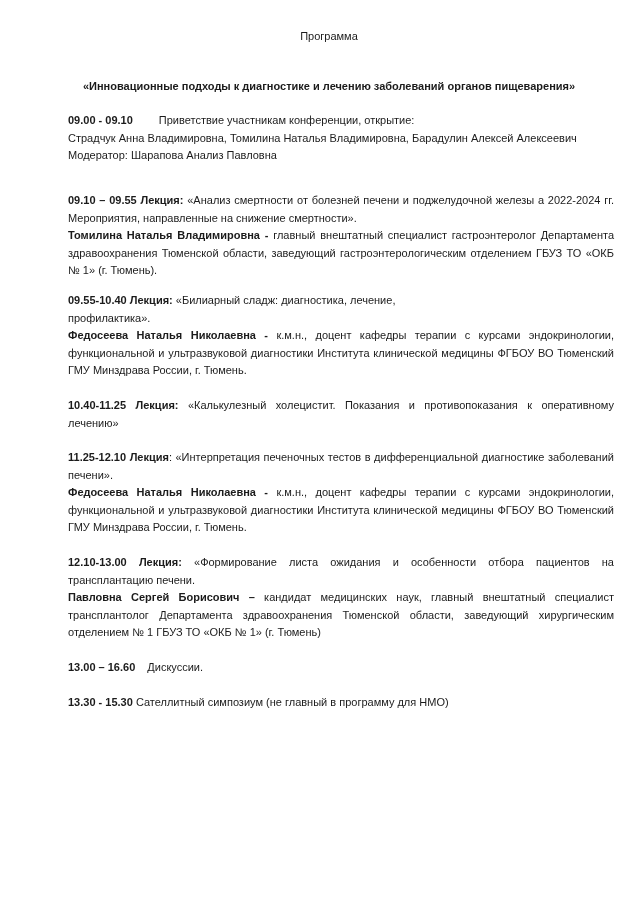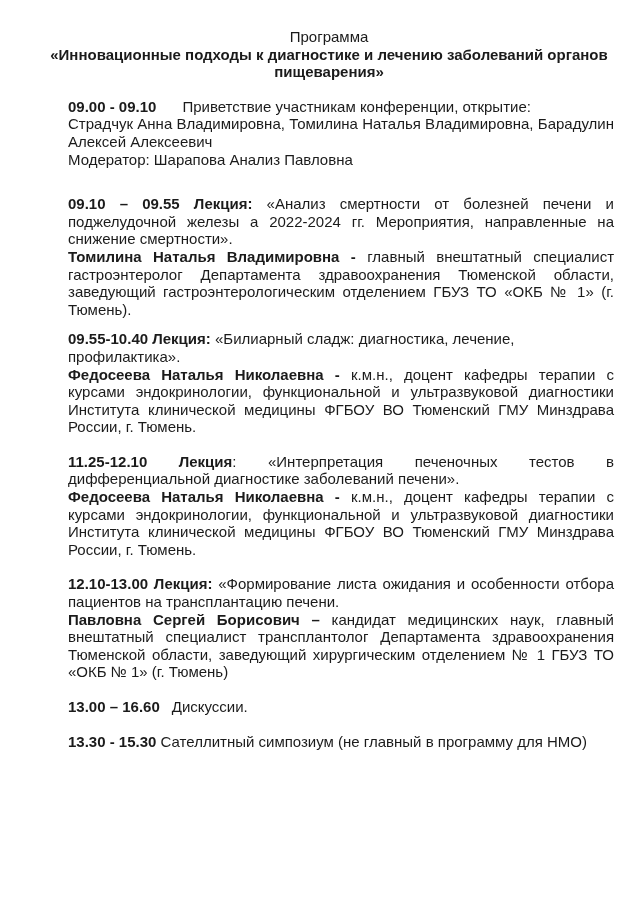--- a/index.html
+++ b/index.html
@@ -4,27 +4,27 @@
 <style>
   html, body { margin: 0; padding: 0; background: #ffffff; }
   .page {
     position: relative;
     width: 636px;
     height: 900px;
     box-sizing: border-box;
     padding: 28px 22px 0 44px;
     background: #ffffff;
     font-family: "Liberation Sans", "DejaVu Sans", sans-serif;
-    font-size: 15px;
+    font-size: 11px;
     line-height: 17.6px;
     color: #1b1b1b;
     overflow: hidden;
   }
   .title p { margin: 0; text-align: center; }
-  .title p.b { font-weight: 700; }
+  .title p.b { font-weight: 700; margin-top: 32px; }
   .block { margin-top: 17px; margin-left: 24px; }
   #blocks .block:nth-child(2) { margin-top: 27px; }
   #blocks .block:nth-child(3) { margin-top: 12px; }
   p.para { margin: 0; text-align: justify; }
   span.b { font-weight: 700; }
   span.gap { display: inline-block; height: 1px; vertical-align: baseline; }
 </style>
 </head>
 <body>
 
@@ -41,20 +41,21 @@
       </div>
       <div class="block">
         <p class="para"><span class="b">09.10 – 09.55 Лекция:</span><span> «Анализ смертности от болезней печени и поджелудочной железы а 2022-2024 гг. Мероприятия, направленные на снижение смертности».</span></p>
         <p class="para"><span class="b">Томилина Наталья Владимировна -</span><span> главный внештатный специалист гастроэнтеролог Департамента здравоохранения Тюменской области, заведующий гастроэнтерологическим отделением ГБУЗ ТО «ОКБ № 1» (г. Тюмень).</span></p>
       </div>
       <div class="block">
         <p class="para"><span class="b">09.55-10.40 Лекция:</span><span> «Билиарный сладж: диагностика, лечение,</span><br><span>профилактика».</span></p>
         <p class="para"><span class="b">Федосеева Наталья Николаевна -</span><span> к.м.н., доцент кафедры терапии с курсами эндокринологии, функциональной и ультразвуковой диагностики Института клинической медицины ФГБОУ ВО Тюменский ГМУ Минздрава России, г. Тюмень.</span></p>
       </div>
       <div class="block">
+        <p class="para"><span class="b">10.40-11.25 Лекция:</span><span> «Калькулезный холецистит. Показания и противопоказания к оперативному лечению»</span></p>
       </div>
       <div class="block">
         <p class="para"><span class="b">11.25-12.10 Лекция</span><span>: «Интерпретация печеночных тестов в дифференциальной диагностике заболеваний печени».</span></p>
         <p class="para"><span class="b">Федосеева Наталья Николаевна -</span><span> к.м.н., доцент кафедры терапии с курсами эндокринологии, функциональной и ультразвуковой диагностики Института клинической медицины ФГБОУ ВО Тюменский ГМУ Минздрава России, г. Тюмень.</span></p>
       </div>
       <div class="block">
         <p class="para"><span class="b">12.10-13.00 Лекция:</span><span> «Формирование листа ожидания и особенности отбора пациентов на трансплантацию печени.</span></p>
         <p class="para"><span class="b">Павловна Сергей Борисович –</span><span> кандидат медицинских наук, главный внештатный специалист трансплантолог Департамента здравоохранения Тюменской области, заведующий хирургическим отделением № 1 ГБУЗ ТО «ОКБ № 1» (г. Тюмень)</span></p>
       </div>
       <div class="block">

